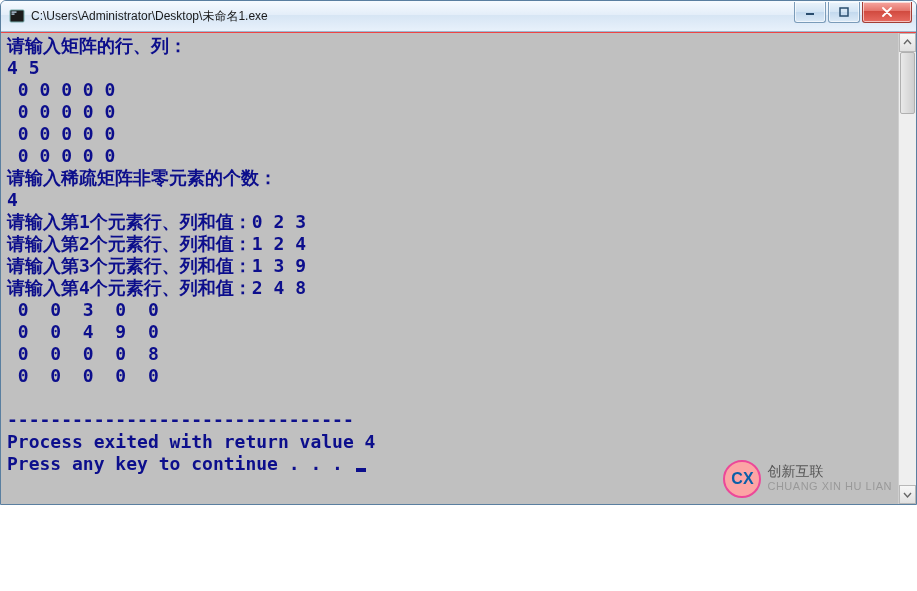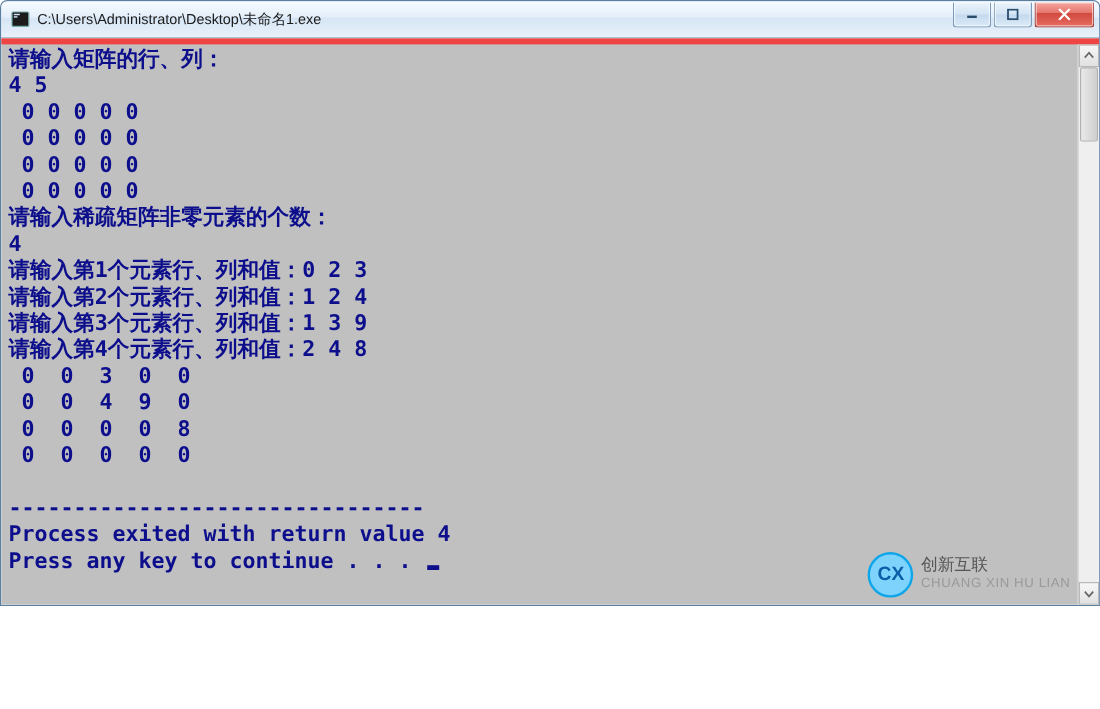--- a/index.html
+++ b/index.html
@@ -79,21 +79,21 @@
     padding: 0;
     display: flex;
     position: relative;
   }
   .console {
     flex: 1 1 auto;
     margin: 0;
     background: #c0c0c0;
     position: relative;
     overflow: hidden;
-    border-top: 5px solid #ef4444;
+    border-top: 1px solid #ef4444;
   }
   .console-inner {
     position: absolute;
     left: 0; top: 0; right: 18px; bottom: 0;
     overflow: hidden;
   }
   pre.term {
     margin: 0;
     padding: 2px 6px;
     font-family: "Consolas","Lucida Console",monospace;
@@ -153,23 +153,23 @@
     display: flex;
     align-items: center;
     gap: 6px;
     color: #666;
     font-size: 12px;
     font-family: "Microsoft YaHei","SimSun",sans-serif;
   }
   .logo .mark {
     width: 34px; height: 34px;
     border-radius: 50%;
-    border: 2px solid #0ea5e9;
+    border: 2px solid #ec4899;
     display:flex;align-items:center;justify-content:center;
-    background:#7dd3fc;
+    background:#fca5a5;
     font-weight:bold;
     color:#0a5fa8;
     font-size:16px;
   }
   .logo .txt { display:flex;flex-direction:column;line-height:14px; }
   .logo .txt .cn{font-size:14px;color:#555;font-family:Liberation Mono, monospace;}
   .logo .txt .py{font-size:11px;letter-spacing:0.5px;color:#999;}
 </style>
 </head>
 <body>

